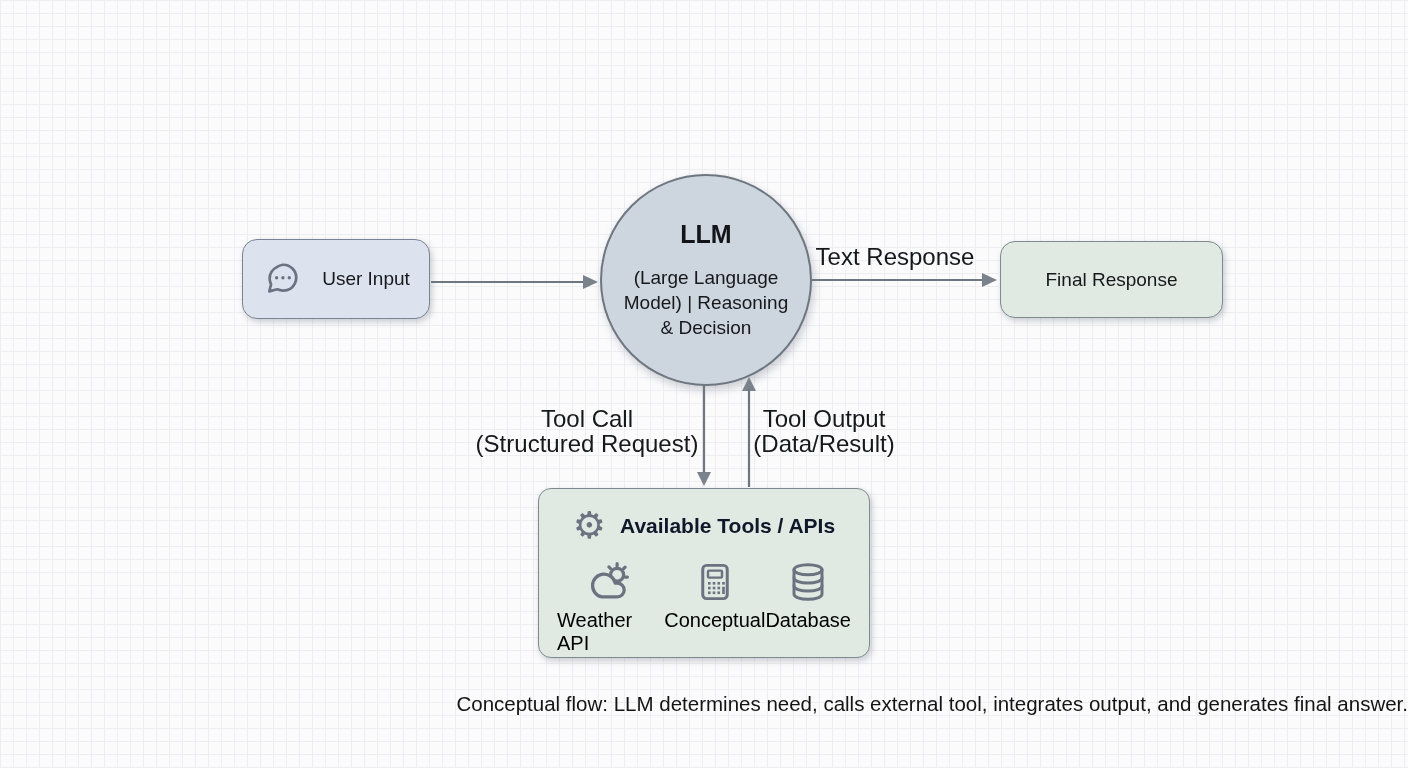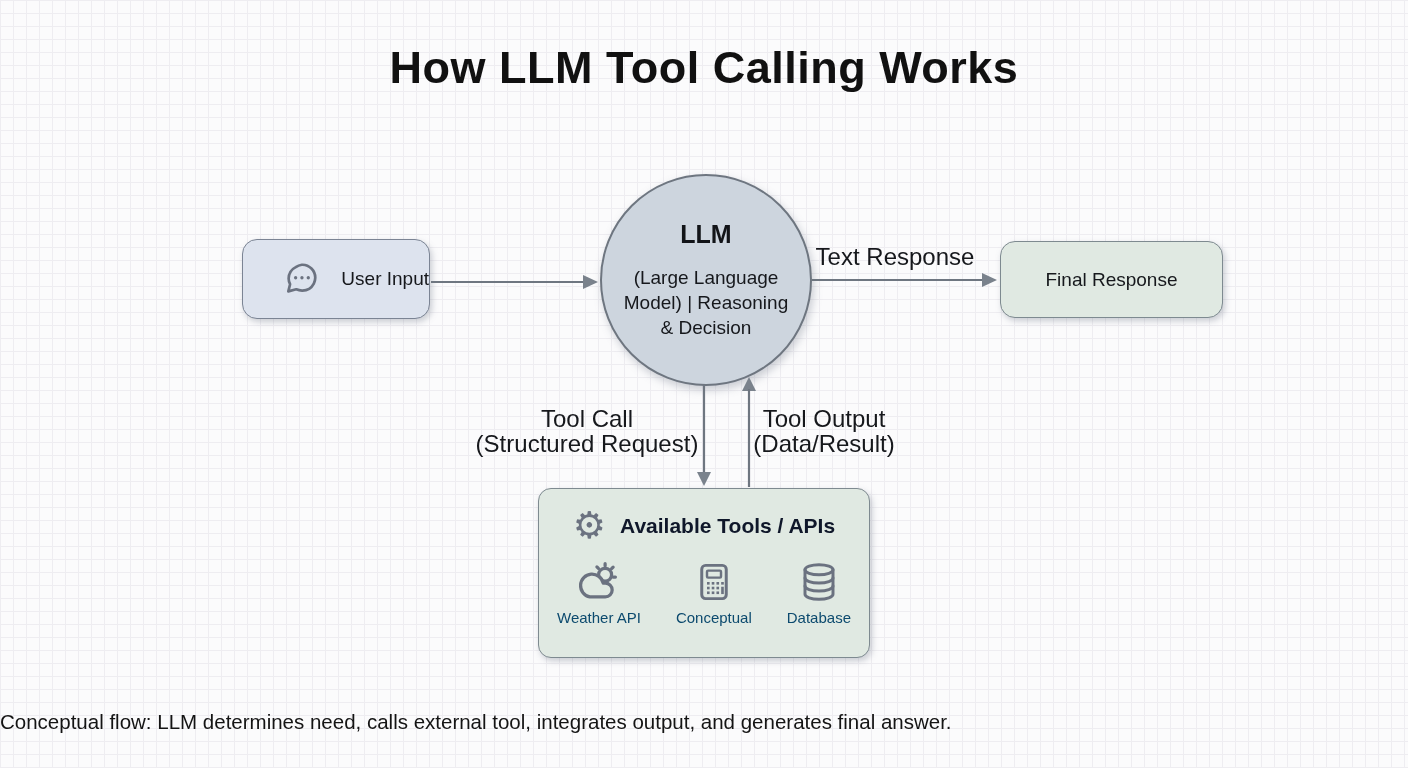--- a/index.html
+++ b/index.html
@@ -43,21 +43,20 @@
     display: flex;
     align-items: center;
     justify-content: center;
   }
   .node-blue { background: #dde3ee; }
   .node-green { background: #e0e9e2; border-color: #7e8a90; }
   .node-label { font-size: 19px; color: #16181c; }
   .user-input {
     left: 242px; top: 239px; width: 188px; height: 80px;
     gap: 20px;
-    justify-content: flex-end;
   }
   .final-response {
     left: 1000px; top: 241px; width: 223px; height: 77px;
   }
   .llm-circle {
     position: absolute;
     left: 600px; top: 174px;
     width: 208px; height: 208px;
     border-radius: 50%;
     background: #cdd5de;
@@ -112,37 +111,35 @@
     justify-content: space-between;
     padding: 0 18px;
     box-sizing: border-box;
   }
   .tool-item {
     display: flex;
     flex-direction: column;
     align-items: center;
     gap: 6px;
   }
-  .tool-item-label { font-size: 15px; color: #0c4a6e; }
+  .tool-item-label { font-size: 20px; color: #000000; }
   .caption {
     position: absolute;
     top: 692px; left: 0; width: 100%;
-    text-align: left;
+    text-align: right;
     font-size: 20.5px;
     color: #141414;
-    margin-top: 18px;
   }
   .icon-stroke { stroke: #6b7280; fill: none; stroke-width: 1.7; stroke-linecap: round; stroke-linejoin: round; }
 </style>
 </head>
 <body>
 
 <div class="canvas">
 
-  <div class="title">How LLM Tool Calling Works</div>
 
   <div class="node node-blue user-input">
     <svg width="40" height="38" viewBox="0 0 24 24">
       <path class="icon-stroke" d="M21 11.3a8.4 8.4 0 0 1-.9 3.6 8.2 8.2 0 0 1-7.4 4.4 8.9 8.9 0 0 1-3.7-.8L4 19.8l1.1-4.5a7.6 7.6 0 0 1-.9-3.6 8.2 8.2 0 0 1 4.5-7.2A8.9 8.9 0 0 1 12.5 3h.5a8.2 8.2 0 0 1 8 8v.3z"></path>
       <circle cx="8.6" cy="11.2" r="1.05" fill="#6b7280" stroke="none"></circle>
       <circle cx="12.6" cy="11.2" r="1.05" fill="#6b7280" stroke="none"></circle>
       <circle cx="16.6" cy="11.2" r="1.05" fill="#6b7280" stroke="none"></circle>
     </svg>
     <span class="node-label">User Input</span>
   </div>

